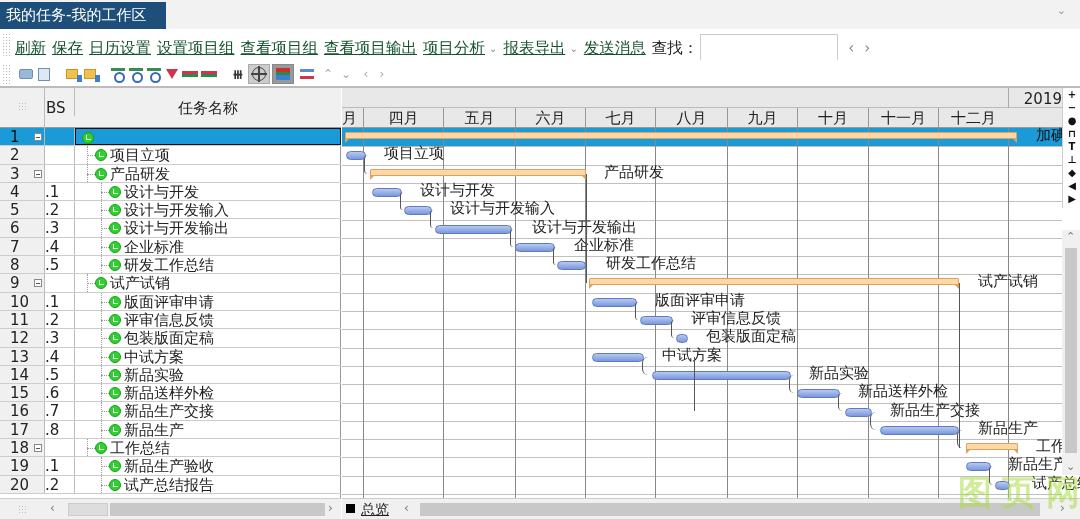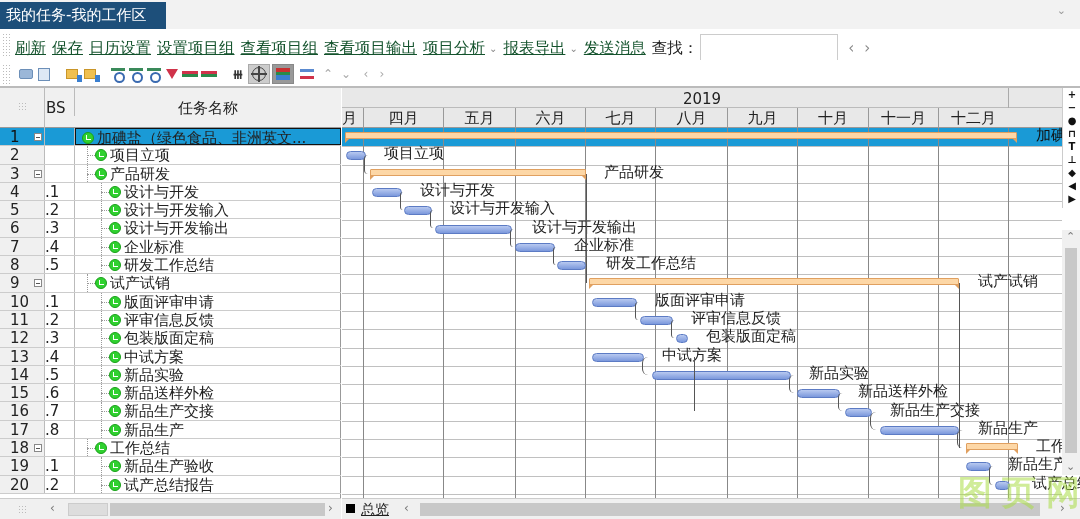--- a/index.html
+++ b/index.html
@@ -68,21 +68,21 @@
 
 .lscroll{position:absolute;left:0;top:498px;width:341px;height:21px;background:#f0f0f0;border-top:1px solid #ccc}
 .lscroll .dots{position:absolute;left:18px;top:6px;width:10px;height:8px;background-image:radial-gradient(#bbb 1px,transparent 1px);background-size:3px 3px}
 .lscroll .l{position:absolute;left:50px;top:2px;color:#777;font-size:12px}
 .lscroll .thumb{position:absolute;left:68px;top:4px;width:40px;height:13px;background:#ddd;border:1px solid #ccc}
 .lscroll .track{position:absolute;left:110px;top:4px;width:215px;height:13px;background:#c8c8c8}
 .lscroll .r{position:absolute;left:328px;top:2px;color:#777;font-size:12px}
 
 .gantt{position:absolute;left:342px;top:88px;width:738px;height:431px;background:#fff;overflow:hidden}
 .ghead{position:absolute;left:0;top:0;width:720px;height:40px;background:#e8e8e8;border-bottom:1px solid #999}
-.g-year{position:absolute;left:0;top:0;width:720px;height:20px;font-size:15px;text-align:center;line-height:22px;border-bottom:1px solid #bbb}
+.g-year{position:absolute;left:0;top:0;width:720px;height:20px;font-size:15px;text-align:right;line-height:22px;border-bottom:1px solid #bbb}
 .g-year2{position:absolute;left:666px;top:0;width:1px;height:20px;background:#aaa}
 .g-month{position:absolute;top:20px;height:20px;font-size:15px;line-height:20px;text-align:center;border-left:1px solid #999}
 .gbody{position:absolute;left:0;top:40px;width:720px;height:370px}
 .vline{position:absolute;top:0;width:1px;height:370px;background:#888}
 .hline{position:absolute;left:0;width:720px;height:1px;background:#c0c0c0}
 .selrow{position:absolute;left:0;top:0;width:720px;height:18px;background:#1a9ad6}
 .bar-sum{position:absolute;height:7px;background:#fdd7a6;border:1px solid #e0a060;border-radius:1px}
 .bar-sum:before,.bar-sum:after{content:"";position:absolute;bottom:-5px;width:0;height:0;border-top:5px solid #e0a060}
 .bar-sum:before{left:-1px;border-right:5px solid transparent}
 .bar-sum:after{right:-1px;border-left:5px solid transparent}
@@ -202,21 +202,20 @@
         </div>
       <div class="lh-wbs">BS</div>
       <div class="lh-name">任务名称</div>
     </div>
     <div class="lrows" id="lrows">
         <div class="lrow sel">
           <div class="num"><span>1</span><span class="tgl"></span></div>
           <div class="wbs"></div>
           <div class="nm">
             <span class="ico" style="left: 6px;"></span>
-            <span class="txt" style="left: 21px;">加碘盐（绿色食品、非洲英文...</span>
           </div>
         </div>
         <div class="lrow">
           <div class="num"><span>2</span></div>
           <div class="wbs"></div>
           <div class="nm">
             <span class="tree" style="left: 12px;"></span>
             <span class="tree-h" style="left: 12px; width: 8px;"></span>
             <span class="ico" style="left: 20px;"></span>
             <span class="txt" style="left: 35px;">项目立项</span>

